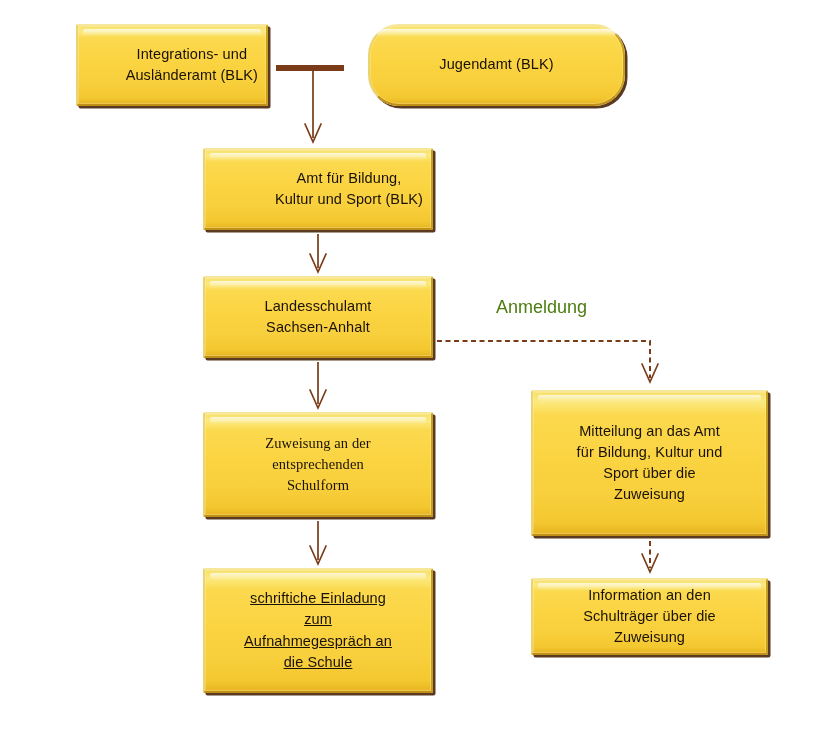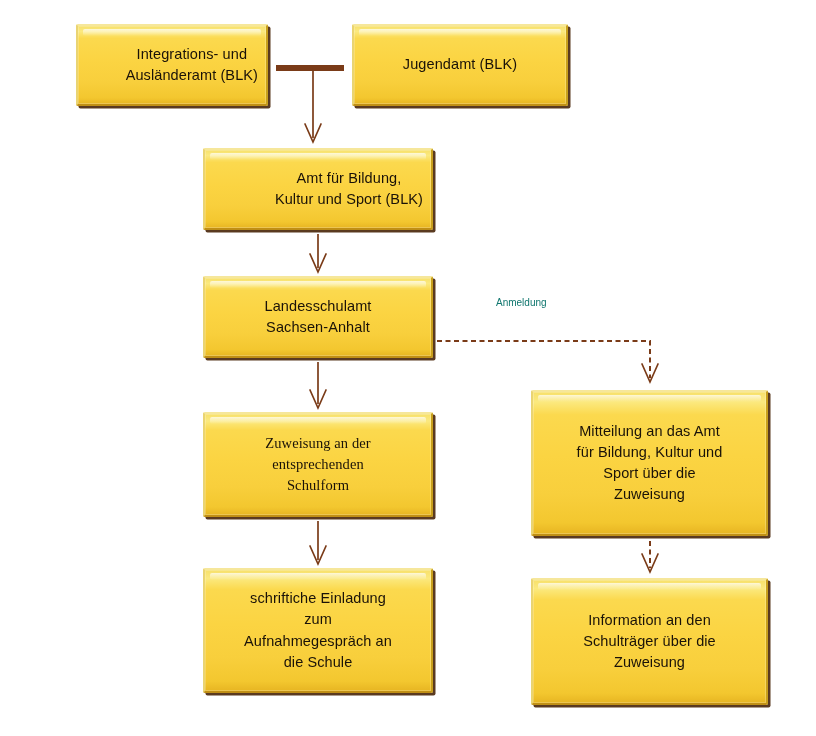--- a/index.html
+++ b/index.html
@@ -69,22 +69,22 @@
     content: "";
     position: absolute;
     left: 5px; right: 5px; top: 3px;
     height: 7px;
     background: linear-gradient(180deg, rgba(255,255,255,0.72), rgba(255,255,255,0.0));
     border-radius: 2px;
     pointer-events: none;
   }
   .edge-label {
     position: absolute;
-    font-size: 10px;
-    color: #0f766e;
+    font-size: 18px;
+    color: #4d7c0f;
     white-space: nowrap;
   }
 </style>
 </head>
 <body>
 
 <div id="canvas">
 
   <svg class="connectors" viewBox="0 0 816 736" width="816" height="736" xmlns="http://www.w3.org/2000/svg">
 
@@ -107,55 +107,55 @@
 
     <line x1="650" y1="524" x2="650" y2="568" stroke="#7a3b18" stroke-width="2" stroke-dasharray="5,3.5"></line>
     <polyline points="642,554 650,572 658,554" fill="none" stroke="#7a3b18" stroke-width="1.7" stroke-linecap="round" stroke-linejoin="miter"></polyline>
   </svg>
 
   <div class="node" style="left:76px; top:24px; width:192px; height:82px;justify-content:flex-end;">
     <span class="label">Integrations- und
 Ausländeramt (BLK)</span>
   </div>
 
-  <div class="node" style="left:352px; top:24px; width:216px; height:82px;">
+  <div class="node" style="left:368px; top:24px; width:257px; height:82px;border-radius:31px;">
     <span class="label">Jugendamt (BLK)</span>
   </div>
 
   <div class="node" style="left:203px; top:148px; width:230px; height:82px;justify-content:flex-end;">
     <span class="label">Amt für Bildung,
 Kultur und Sport (BLK)</span>
   </div>
 
   <div class="node" style="left:203px; top:276px; width:230px; height:82px;">
     <span class="label">Landesschulamt
 Sachsen-Anhalt</span>
   </div>
 
   <div class="node" style="left:203px; top:412px; width:230px; height:105px;font-family:Liberation Serif, serif;">
     <span class="label">Zuweisung an der
 entsprechenden
 Schulform</span>
   </div>
 
-  <div class="node" style="left:203px; top:568px; width:230px; height:125px;">
+  <div class="node" style="left:203px; top:568px; width:230px; height:125px;text-decoration:underline;">
     <span class="label">schriftiche Einladung
 zum
 Aufnahmegespräch an
 die Schule</span>
   </div>
 
   <div class="node" style="left:531px; top:390px; width:237px; height:146px;">
     <span class="label">Mitteilung an das Amt
 für Bildung, Kultur und
 Sport über die
 Zuweisung</span>
   </div>
 
-  <div class="node" style="left:531px; top:578px; width:237px; height:127px;">
+  <div class="node" style="left:531px; top:578px; width:237px; height:77px;">
     <span class="label">Information an den
 Schulträger über die
 Zuweisung</span>
   </div>
 
   <div class="edge-label" style="left:496px; top:297px;">Anmeldung</div>
 
 </div>
 
 </body></html>

